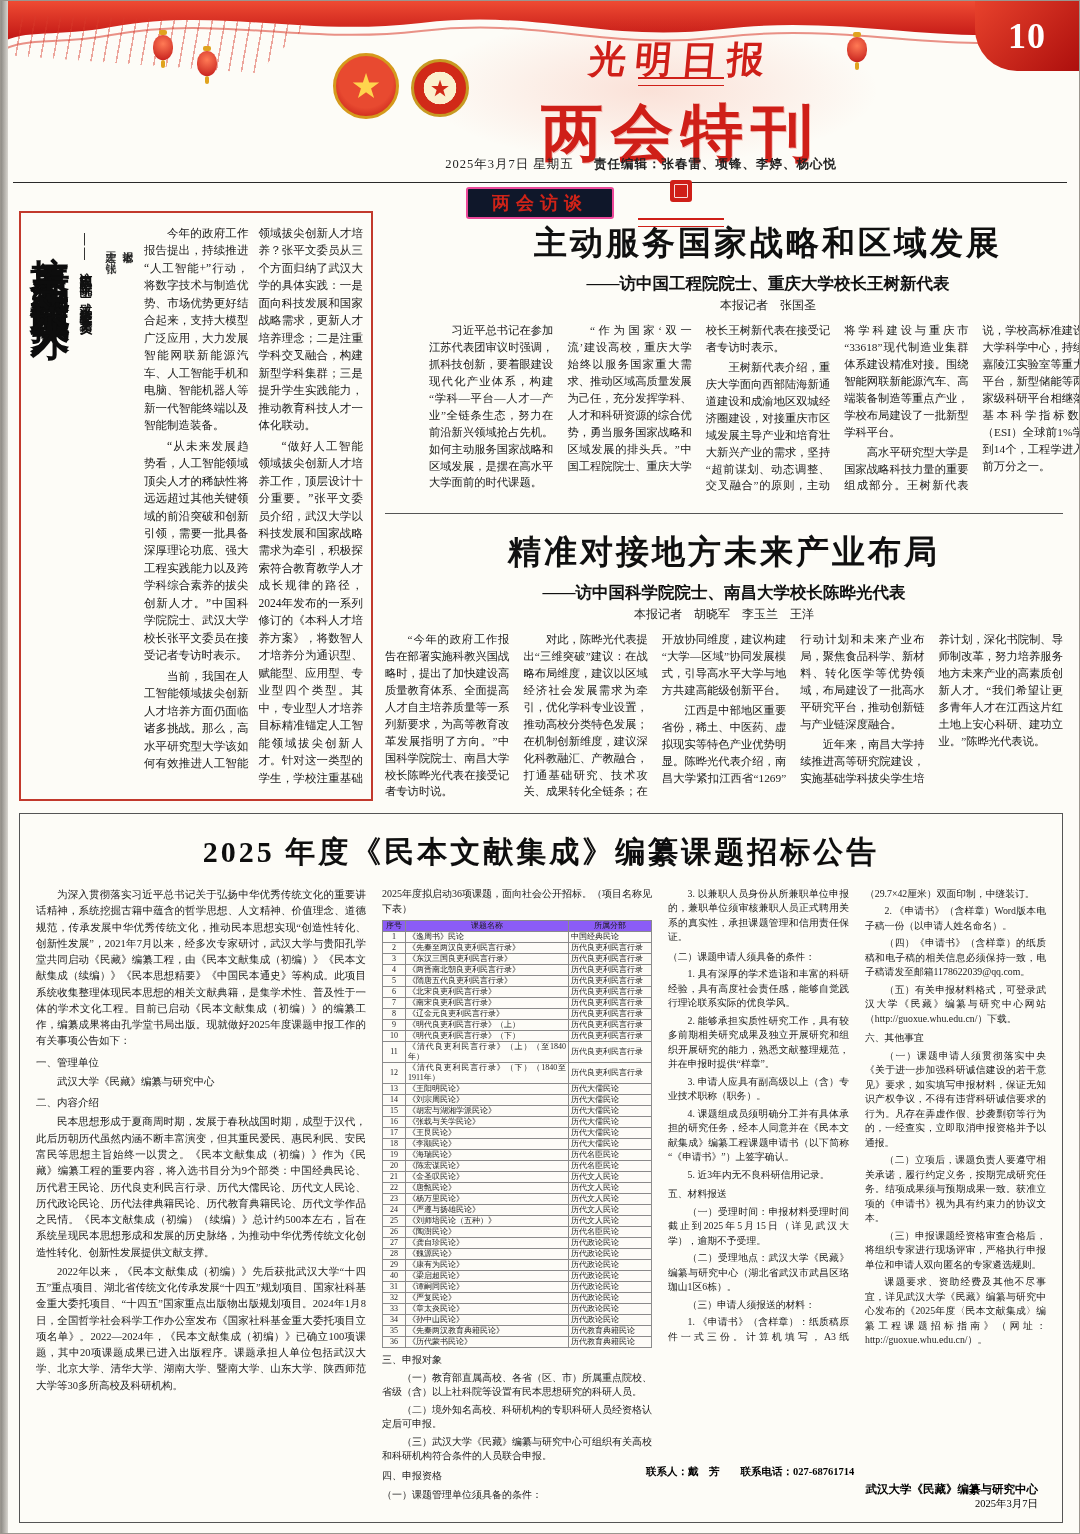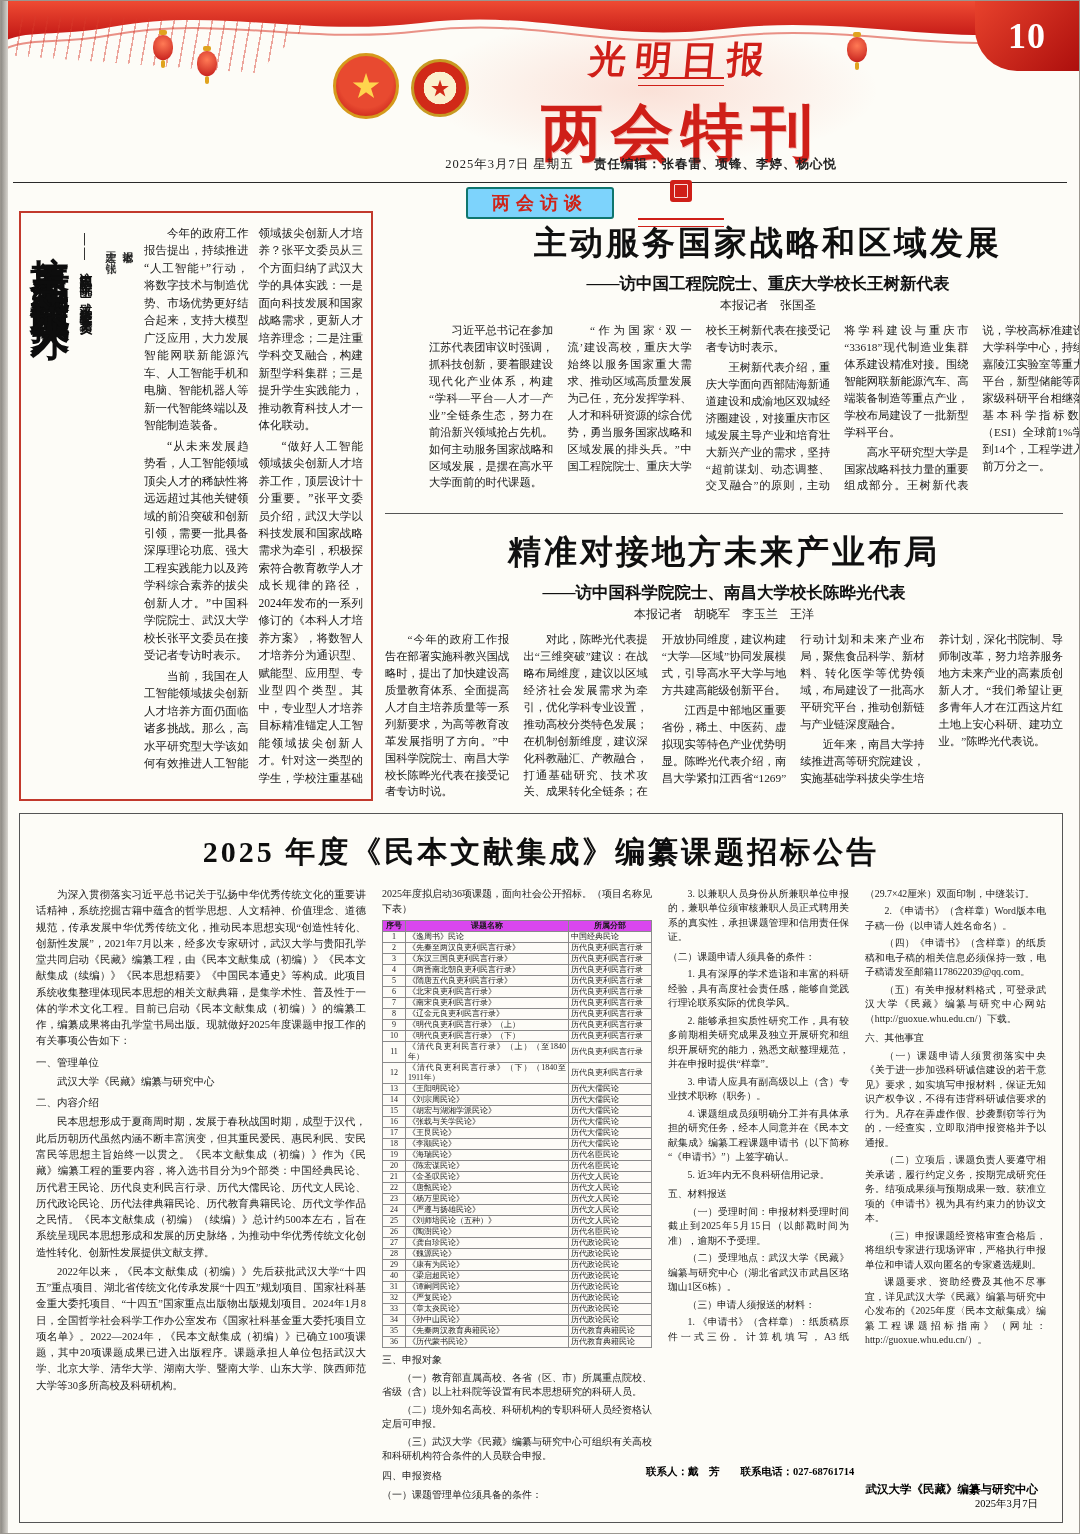--- a/index.html
+++ b/index.html
@@ -25,21 +25,21 @@
   .paper-name{position:absolute;left:470px;top:34px;width:420px;text-align:center;color:#cf1f18;font-size:37px;font-weight:900;letter-spacing:9px;transform:skewX(-5deg);z-index:3;}
   .edition-row{position:absolute;left:360px;top:76px;width:640px;display:flex;align-items:center;justify-content:center;gap:16px;z-index:3;flex-direction:column;}
   .deco-line{width:86px;height:6px;border-top:2px solid #cf1f18;border-bottom:1px solid #cf1f18;}
   .edition-title{margin:0;font-size:62px;line-height:1;font-weight:900;color:#cf1f18;letter-spacing:8px;text-shadow:1px 1px 0 rgba(207,31,24,.25);}
   .seal{width:22px;height:22px;background:#cf1f18;border-radius:3px;position:relative;}
   .seal::after{content:"";position:absolute;inset:4px;border:1px solid rgba(255,255,255,.85);border-radius:1px;}
   .dateline{position:absolute;top:155px;left:280px;width:720px;text-align:center;font-size:12.5px;color:#222;letter-spacing:1px;z-index:3;}
   .dateline .editors{margin-left:16px;font-weight:bold;}
 
   .top-rule{position:absolute;left:12px;right:12px;top:181px;border-top:1.5px solid #2a2a2a;}
-  .section-tag{position:absolute;top:186px;left:50%;transform:translateX(-50%);z-index:6;background:#7dd3fc;color:#cf2318;border:2px solid #0f766e;border-radius:3px;font-weight:900;font-size:18px;letter-spacing:6px;padding:2px 24px;}
+  .section-tag{position:absolute;top:186px;left:50%;transform:translateX(-50%);z-index:6;background:#0f172a;color:#cf2318;border:2px solid #ec4899;border-radius:3px;font-weight:900;font-size:18px;letter-spacing:6px;padding:2px 24px;}
 
   
   .art-left{position:absolute;left:18px;top:210px;width:354px;height:590px;border:2px solid #c2392c;box-sizing:border-box;padding:12px 8px;display:flex;gap:7px;background:#fdfcf7;}
   .v-title{writing-mode:vertical-rl;font-size:39px;font-weight:900;line-height:1.05;letter-spacing:5px;color:#0d0d0d;}
   .v-sub{writing-mode:vertical-rl;font-size:12.5px;font-weight:700;color:#111;padding-top:8px;letter-spacing:2px;}
   .v-byline{writing-mode:vertical-rl;font-size:11px;color:#222;padding-top:14px;}
   .v-byline span{display:block;margin:4px 2px;}
   .v-body{flex:1;column-count:2;column-gap:10px;font-size:11.5px;line-height:1.52;text-align:justify;overflow:hidden;color:#191919;}
 
   
@@ -55,21 +55,21 @@
 
   
   .announcement{position:absolute;left:18px;top:812px;width:1044px;height:710px;border:1.5px solid #555;box-sizing:border-box;background:#fdfcf7;padding:10px 16px;}
   .ann-title{margin:8px 0 14px;text-align:center;font-size:30px;font-weight:900;letter-spacing:3px;color:#0e0e0e;}
   .ann-cols{display:flex;gap:16px;height:616px;overflow:hidden;}
   .ann-col1{width:330px;font-size:10.5px;line-height:1.55;text-align:justify;color:#1a1a1a;overflow:hidden;}
   .ann-col2{width:270px;font-size:10px;line-height:1.45;text-align:justify;color:#1a1a1a;overflow:hidden;}
   .table-note{font-size:10px;margin:0 0 4px;text-indent:0;}
   .topics-table{width:100%;border-collapse:collapse;font-size:8px;line-height:1.25;margin-bottom:5px;}
   .topics-table th,.topics-table td{border:1px solid #8a8a8a;padding:0 2px;}
-  .topics-table th{text-align:center;font-weight:bold;background:#d946ef;}
+  .topics-table th{text-align:center;font-weight:normal;background:#8b5cf6;}
   .topics-table td:first-child{text-align:center;width:18px;}
   .topics-table td:last-child{width:78px;}
   .ann-col3{flex:1;column-count:2;column-gap:16px;font-size:9.8px;line-height:1.48;text-align:justify;color:#1a1a1a;overflow:hidden;}
   .signature-block{position:absolute;right:22px;bottom:8px;width:392px;background:#fdfcf7;padding:3px 2px;}
   .contact-line{margin:0 0 3px;font-weight:bold;font-size:10.5px;text-align:left;}
   .sig-name{margin:0;font-weight:bold;font-size:11.5px;text-align:right;}
   .sig-date{margin:0;font-size:10.5px;text-align:right;}
 </style>
 </head>
 <body>
@@ -373,21 +373,21 @@
       </div>
       <div class="ann-col3">
           <p class="para p">3. 以兼职人员身份从所兼职单位申报的，兼职单位须审核兼职人员正式聘用关系的真实性，承担课题管理和信用责任保证。</p>
           <p class="para h">（二）课题申请人须具备的条件：</p>
           <p class="para p">1. 具有深厚的学术造诣和丰富的科研经验，具有高度社会责任感，能够自觉践行理论联系实际的优良学风。</p>
           <p class="para p">2. 能够承担实质性研究工作，具有较多前期相关研究成果及独立开展研究和组织开展研究的能力，熟悉文献整理规范，并在申报时提供“样章”。</p>
           <p class="para p">3. 申请人应具有副高级以上（含）专业技术职称（职务）。</p>
           <p class="para p">4. 课题组成员须明确分工并有具体承担的研究任务，经本人同意并在《民本文献集成》编纂工程课题申请书（以下简称“《申请书》”）上签字确认。</p>
           <p class="para p">5. 近3年内无不良科研信用记录。</p>
           <p class="para h">五、材料报送</p>
-          <p class="para p">（一）受理时间：申报材料受理时间截止到2025年5月15日（以邮戳时间为准），逾期不予受理。</p>
+          <p class="para p">（一）受理时间：申报材料受理时间截止到2025年5月15日（详见武汉大学），逾期不予受理。</p>
           <p class="para p">（二）受理地点：武汉大学《民藏》编纂与研究中心（湖北省武汉市武昌区珞珈山1区6栋）。</p>
           <p class="para p">（三）申请人须报送的材料：</p>
           <p class="para p">1. 《申请书》（含样章）：纸质稿原件一式三份。计算机填写，A3纸（29.7×42厘米）双面印制，中缝装订。</p>
           <p class="para p">2. 《申请书》（含样章）Word版本电子稿一份（以申请人姓名命名）。</p>
           <p class="para p">（四）《申请书》（含样章）的纸质稿和电子稿的相关信息必须保持一致，电子稿请发至邮箱1178622039@qq.com。</p>
           <p class="para p">（五）有关申报材料格式，可登录武汉大学《民藏》编纂与研究中心网站（http://guoxue.whu.edu.cn/）下载。</p>
           <p class="para h">六、其他事宜</p>
           <p class="para p">（一）课题申请人须贯彻落实中央《关于进一步加强科研诚信建设的若干意见》要求，如实填写申报材料，保证无知识产权争议，不得有违背科研诚信要求的行为。凡存在弄虚作假、抄袭剽窃等行为的，一经查实，立即取消申报资格并予以通报。</p>
           <p class="para p">（二）立项后，课题负责人要遵守相关承诺，履行约定义务，按期完成研究任务。结项成果须与预期成果一致。获准立项的《申请书》视为具有约束力的协议文本。</p>
           <p class="para p">（三）申报课题经资格审查合格后，将组织专家进行现场评审，严格执行申报单位和申请人双向匿名的专家遴选规则。</p>

